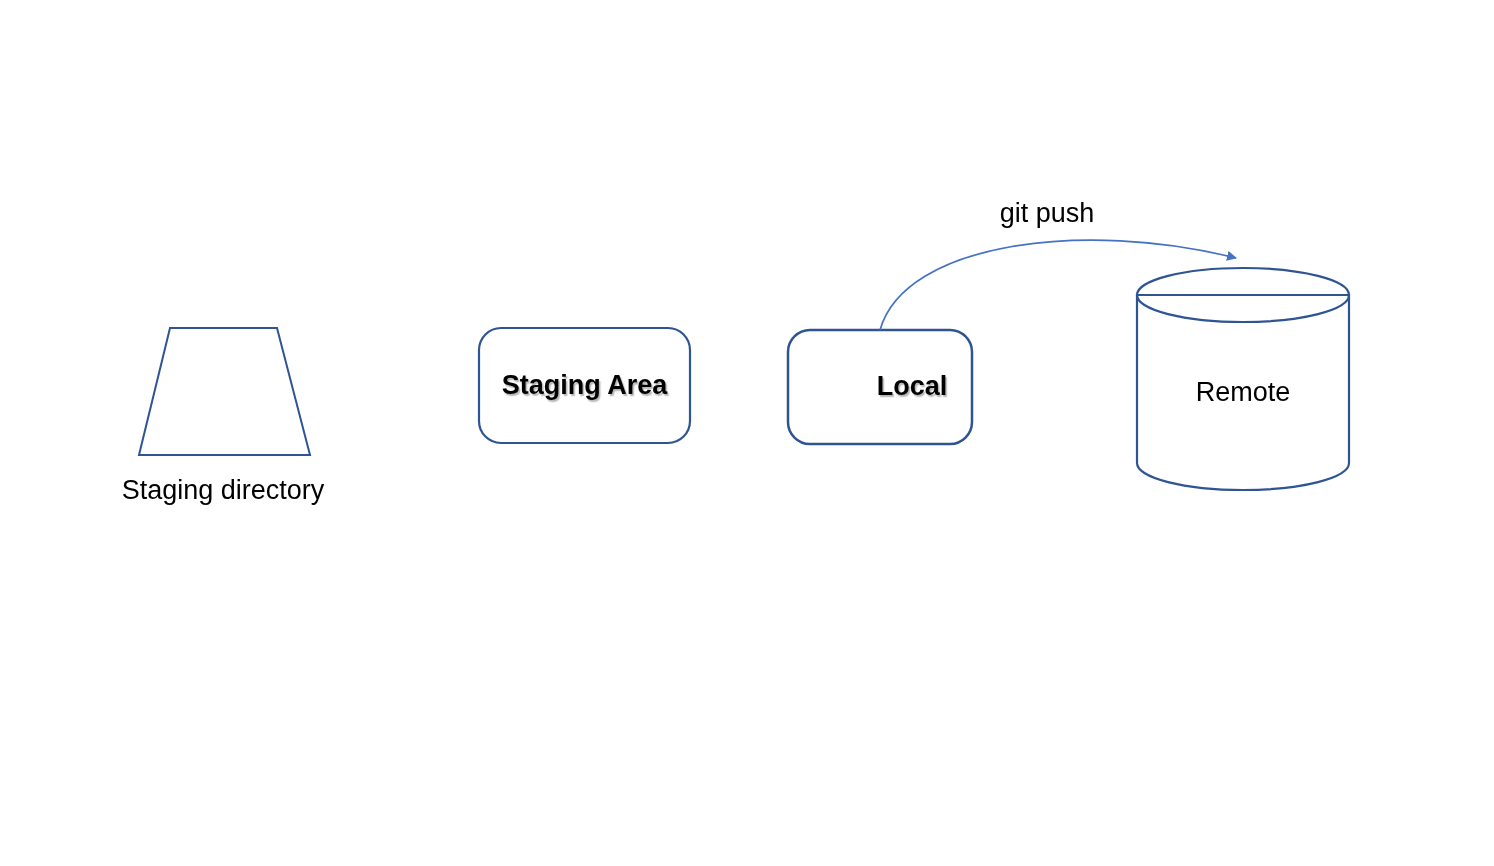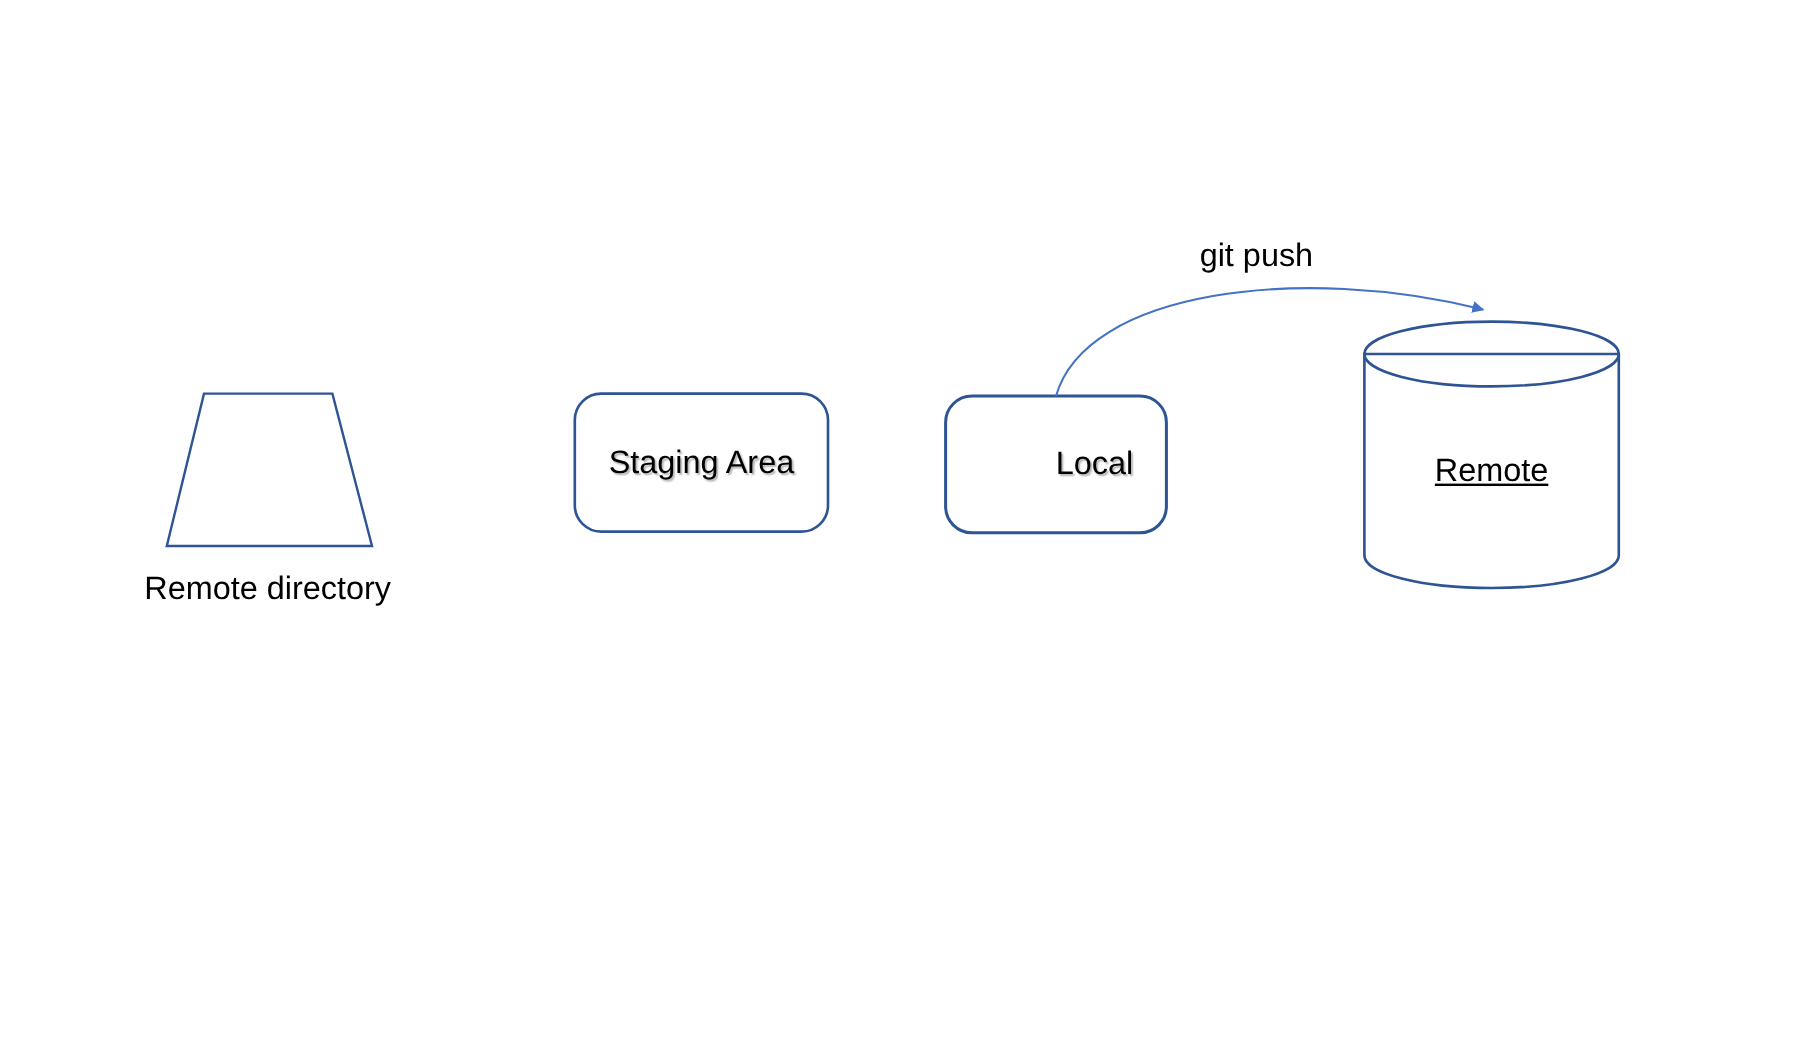--- a/index.html
+++ b/index.html
@@ -32,30 +32,30 @@
     font-size: 27px;
     line-height: 1.1;
     display: flex;
     align-items: center;
     justify-content: center;
     text-align: left;
     white-space: nowrap;
     pointer-events: none;
   }
   .label.box-label {
-    font-weight: 400;
+    font-weight: 700;
     text-shadow: 1.5px 1.5px 1.5px rgba(0,0,0,0.30);
   }
   .label.plain-label {
     font-weight: 400;
   }
   .lbl-working   { left: 73px;  top: 474px; width: 300px; height: 34px; }
   .lbl-staging   { left: 479px; top: 328px; width: 211px; height: 115px; }
   .lbl-local     { left: 788px; top: 330px; width: 184px; height: 114px; padding-left: 32px; }
-  .lbl-remote    { left: 1137px; top: 322px; width: 212px; height: 141px; text-decoration: underline; }
+  .lbl-remote    { left: 1137px; top: 322px; width: 212px; height: 141px; }
   .lbl-gitpush   { left: 947px; top: 196px; width: 200px; height: 36px; }
 </style>
 </head>
 <body>
 
 <div class="stage">
 
   <svg class="shapes" viewBox="0 0 1494 866" xmlns="http://www.w3.org/2000/svg">
 
     <defs>
@@ -70,21 +70,21 @@
 
     <rect x="788" y="330" width="184" height="114" rx="22" ry="22" class="node-stroke" stroke-width="2.5" fill="#c8e0b9"></rect>
 
     <path d="M1137,295 L1137,463 A106,27 0 0 0 1349,463 L1349,295 Z" class="node-stroke" stroke-width="2.2" fill="#c5deb5"></path>
 
     <ellipse cx="1243" cy="295" rx="106" ry="27" class="node-stroke" stroke-width="2.2" fill="#dde9d4"></ellipse>
 
     <path d="M880,330 C905,242 1085,220 1236,258" fill="none" stroke-width="1.7" marker-end="url(#arrowhead)" stroke="#4472c4"></path>
   </svg>
 
-  <div class="label plain-label lbl-working">Remote directory</div>
+  <div class="label plain-label lbl-working">Staging directory</div>
 
   <div class="label box-label lbl-staging">Staging Area</div>
 
   <div class="label box-label lbl-local">Local</div>
 
   <div class="label plain-label lbl-remote">Remote</div>
 
   <div class="label plain-label lbl-gitpush">git push</div>
 
 </div>

